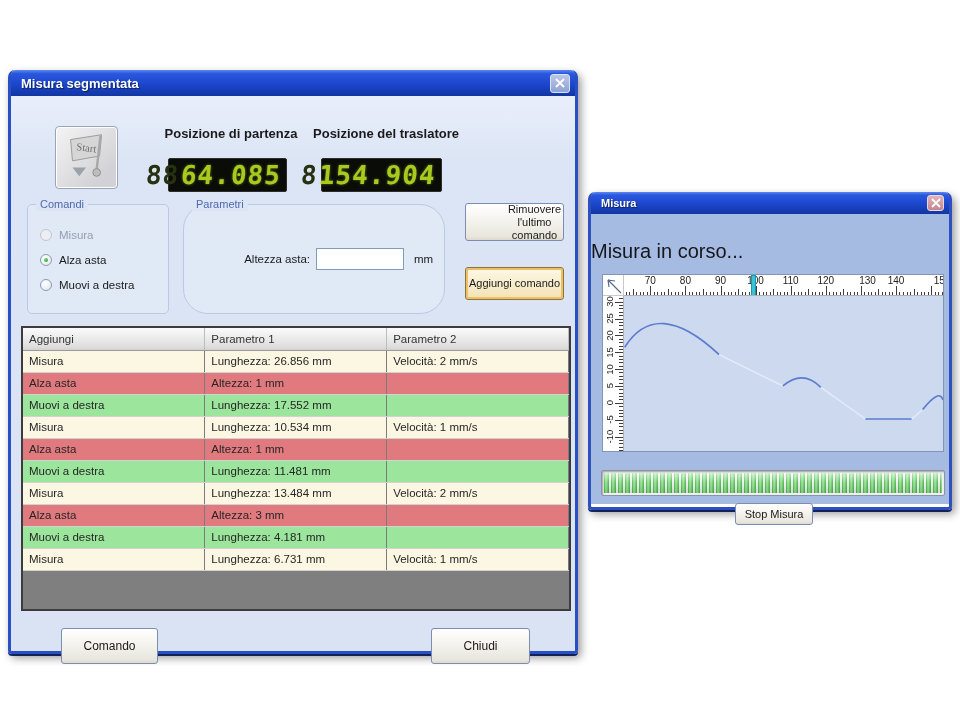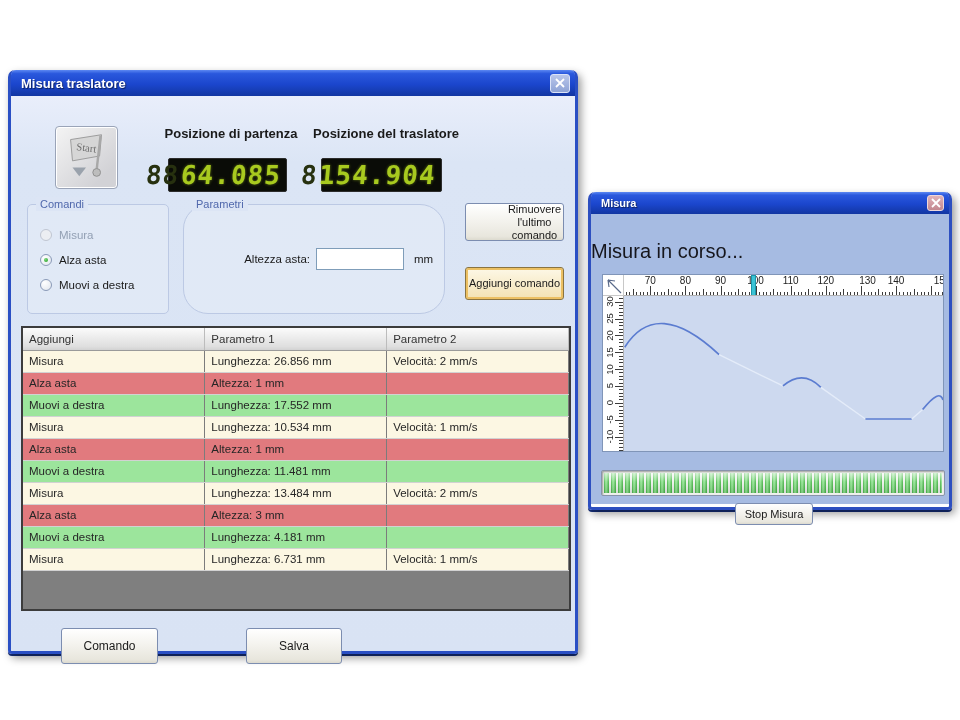--- a/index.html
+++ b/index.html
@@ -101,21 +101,21 @@
       repeating-linear-gradient(90deg, #3fae3f 0px, #9ceb9c 2px, #3fae3f 5px, #edf1ec 5px, #edf1ec 7px); }
   .btn-stop { position:absolute; left:144px; top:289px; width:78px; height:22px; font-size:11px; }
 </style>
 </head>
 <body>
 
 <div class="page">
 
   <div class="window win-left">
     <div class="titlebar">
-      <span class="title-text">Misura traslatore</span>
+      <span class="title-text">Misura segmentata</span>
       <span class="close-btn">
         <svg viewBox="0 0 10 10">
             <path d="M1 1 L9 9 M9 1 L1 9" stroke="#ffffff" stroke-width="1.8" fill="none"></path>
           </svg>
       </span>
     </div>
     <div class="client">
 
       <button class="start-btn">
         <svg viewBox="0 0 60 60" width="58" height="58">
@@ -225,21 +225,21 @@
               <tr class="row-cream">
                 <td>Misura</td>
                 <td>Lunghezza: 6.731 mm</td>
                 <td>Velocità: 1 mm/s</td>
               </tr>
             </tbody>
         </table>
       </div>
 
       <button class="xp-btn bottom-btn btn-carica">Comando</button>
-      <button class="xp-btn bottom-btn btn-salva">Salva</button>
+      <button class="xp-btn bottom-btn btn-chiudi">Chiudi</button>
     </div>
   </div>
 
   <div class="window win-right">
     <div class="titlebar">
       <span class="title-text">Misura</span>
       <span class="close-btn">
         <svg viewBox="0 0 10 10">
             <path d="M1 1 L9 9 M9 1 L1 9" stroke="#ffffff" stroke-width="1.8" fill="none"></path>
           </svg>

